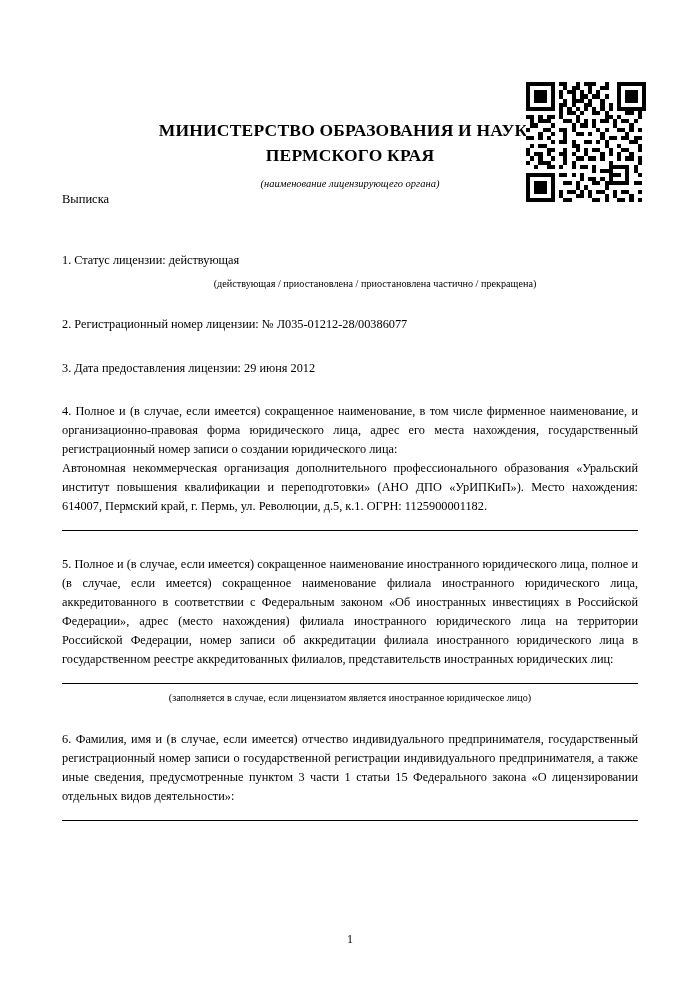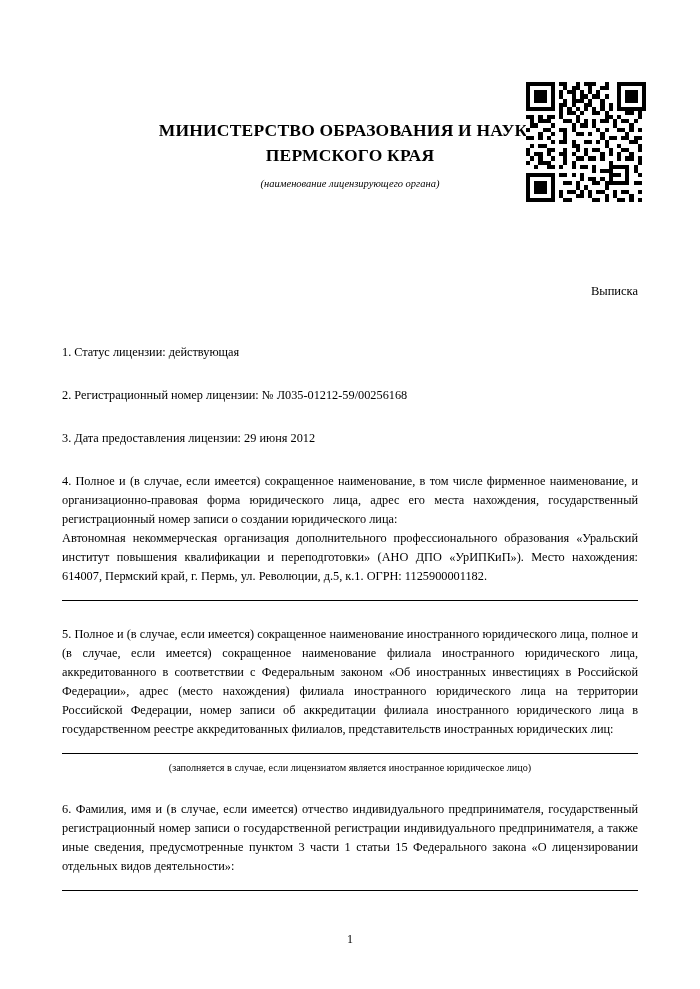--- a/index.html
+++ b/index.html
@@ -42,22 +42,21 @@
     width: 430px;
     margin: 0 auto;
   }
   .header .subtitle {
     font-size: 10.5px;
     margin-top: 9px;
     font-style: italic;
   }
 
   .doc-kind {
-    text-align: right;
-    margin-top: 92px;
+    text-align: left;
     font-size: 12.5px;
     line-height: 1.75;
   }
 
   .section {
     margin-top: 24px;
     font-size: 12.3px;
     line-height: 1.55;
     text-align: justify;
   }
@@ -284,24 +283,25 @@
     </div>
     <div class="subtitle">(наименование лицензирующего органа)</div>
   </div>
 
   <div class="doc-kind">
     <div>Выписка</div>
   </div>
 
   <div class="section first">
     <div>1. Статус лицензии: действующая</div>
-  </div>
-
-  <div class="section">
-    <div>2. Регистрационный номер лицензии: № Л035-01212-59/00256168</div>
+    <div class="note indent">(действующая / приостановлена / приостановлена частично / прекращена)</div>
+  </div>
+
+  <div class="section">
+    <div>2. Регистрационный номер лицензии: № Л035-01212-28/00386077</div>
   </div>
 
   <div class="section">
     <div>3. Дата предоставления лицензии: 29 июня 2012</div>
   </div>
 
   <div class="section">
     <div>4. Полное и (в случае, если имеется) сокращенное наименование, в том числе фирменное наименование, и организационно-правовая форма юридического лица, адрес его места нахождения, государственный регистрационный номер записи о создании юридического лица:</div>
     <div>Автономная некоммерческая организация дополнительного профессионального образования «Уральский институт повышения квалификации и переподготовки» (АНО ДПО «УрИПКиП»). Место нахождения: 614007, Пермский край, г. Пермь, ул. Революции, д.5, к.1. ОГРН: 1125900001182.</div>
     <hr class="rule">

